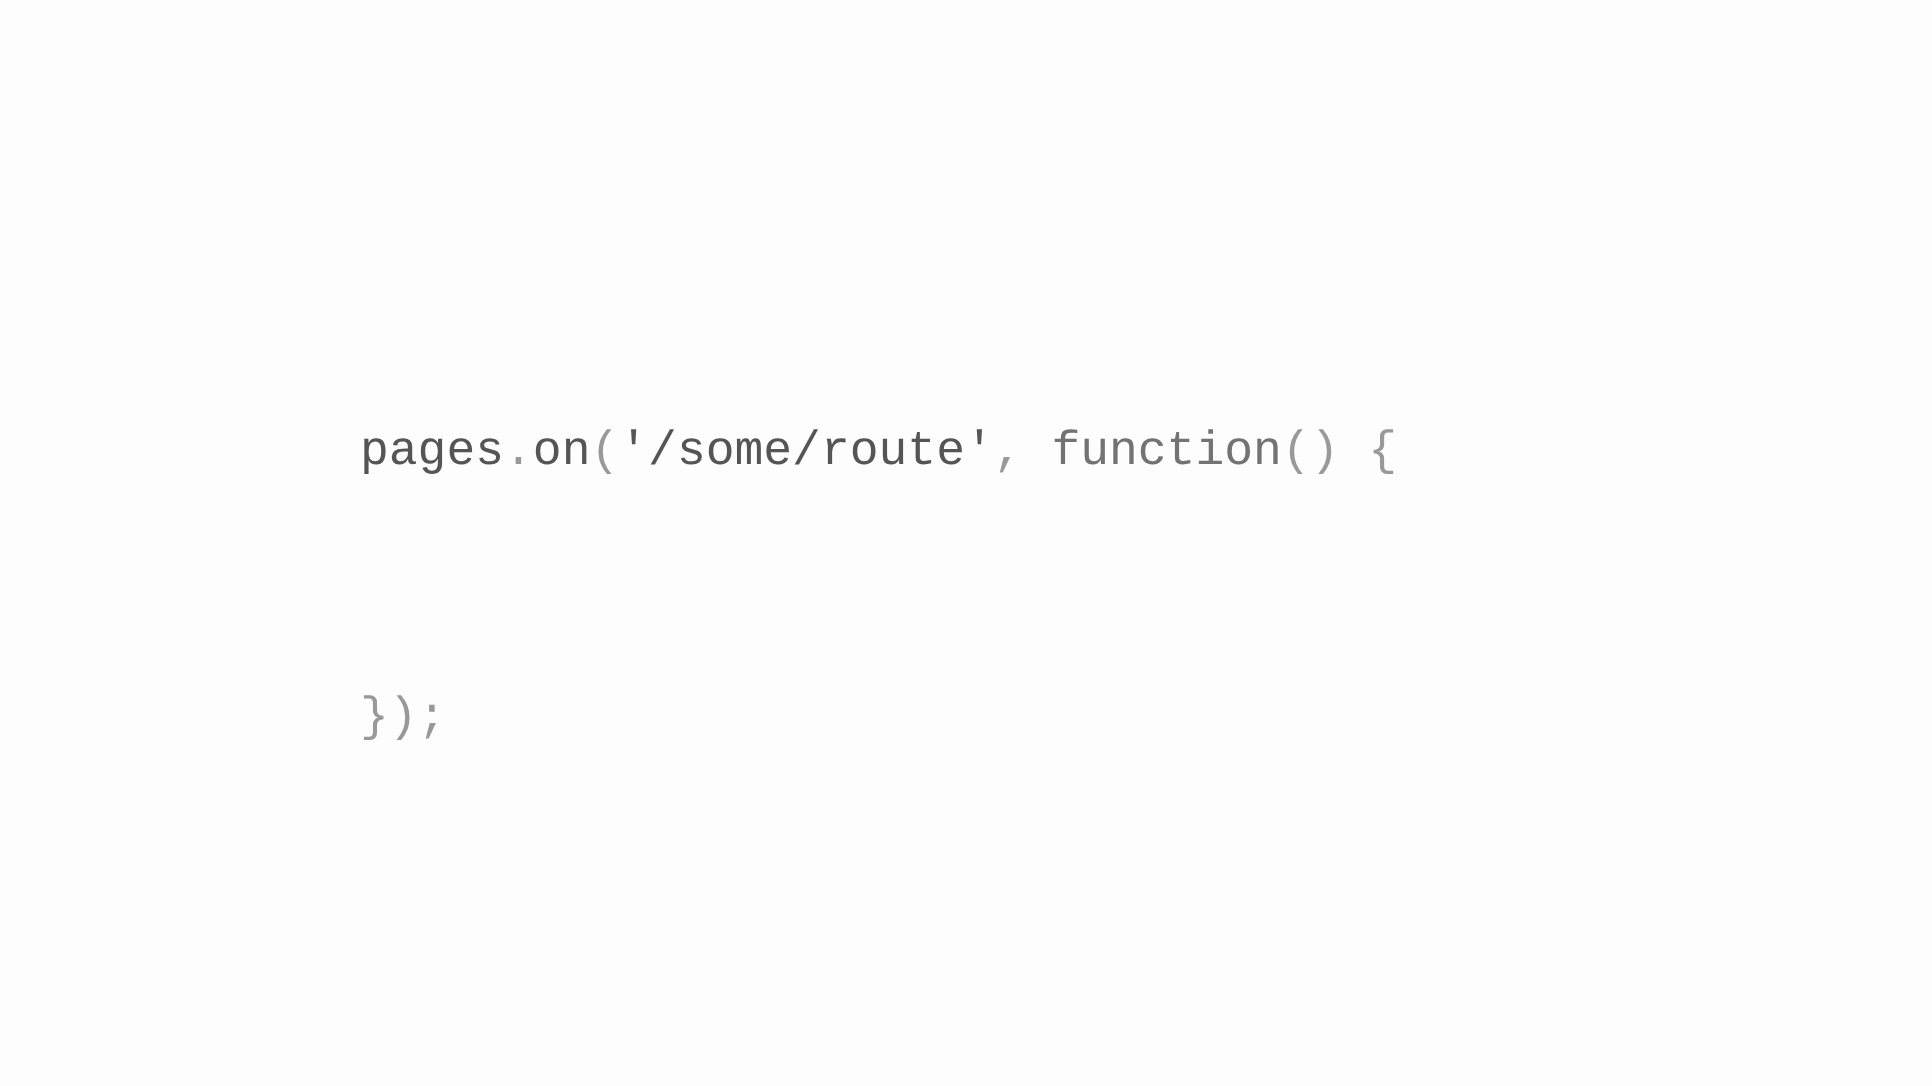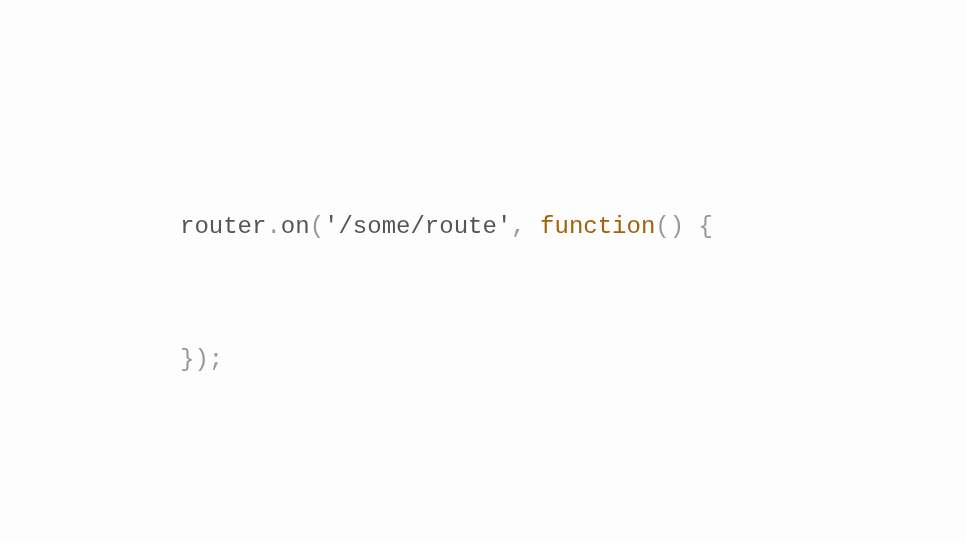--- a/index.html
+++ b/index.html
@@ -16,24 +16,24 @@
       line-height: 1.85;
       display: flex;
       align-items: center;
       padding-left: 180px;
     }
     .code-block {
       white-space: pre;
     }
     .tok-default { color: #555; }
     .tok-gray { color: #999; }
-    .tok-keyword { color: #a16207; }
+    .tok-keyword { color: #737373; }
     .tok-number { color: #e74c3c; }
     .line { display: block; }
     .indent { padding-left: 2ch; display: inline; }
   </style>
 </head>
 <body>
 
 <div class="code-block">
-  <span class="line"><span class="tok-default">router</span><span class="tok-gray">.</span><span class="tok-default">on</span><span class="tok-gray">(</span><span class="tok-default">'/some/route'</span><span class="tok-gray">, </span><span class="tok-keyword">function</span><span class="tok-gray">() {</span></span>
+  <span class="line"><span class="tok-default">pages</span><span class="tok-gray">.</span><span class="tok-default">on</span><span class="tok-gray">(</span><span class="tok-default">'/some/route'</span><span class="tok-gray">, </span><span class="tok-keyword">function</span><span class="tok-gray">() {</span></span>
   <span class="line"><span class="tok-gray">});</span></span>
 </div>
 
 </body></html>

